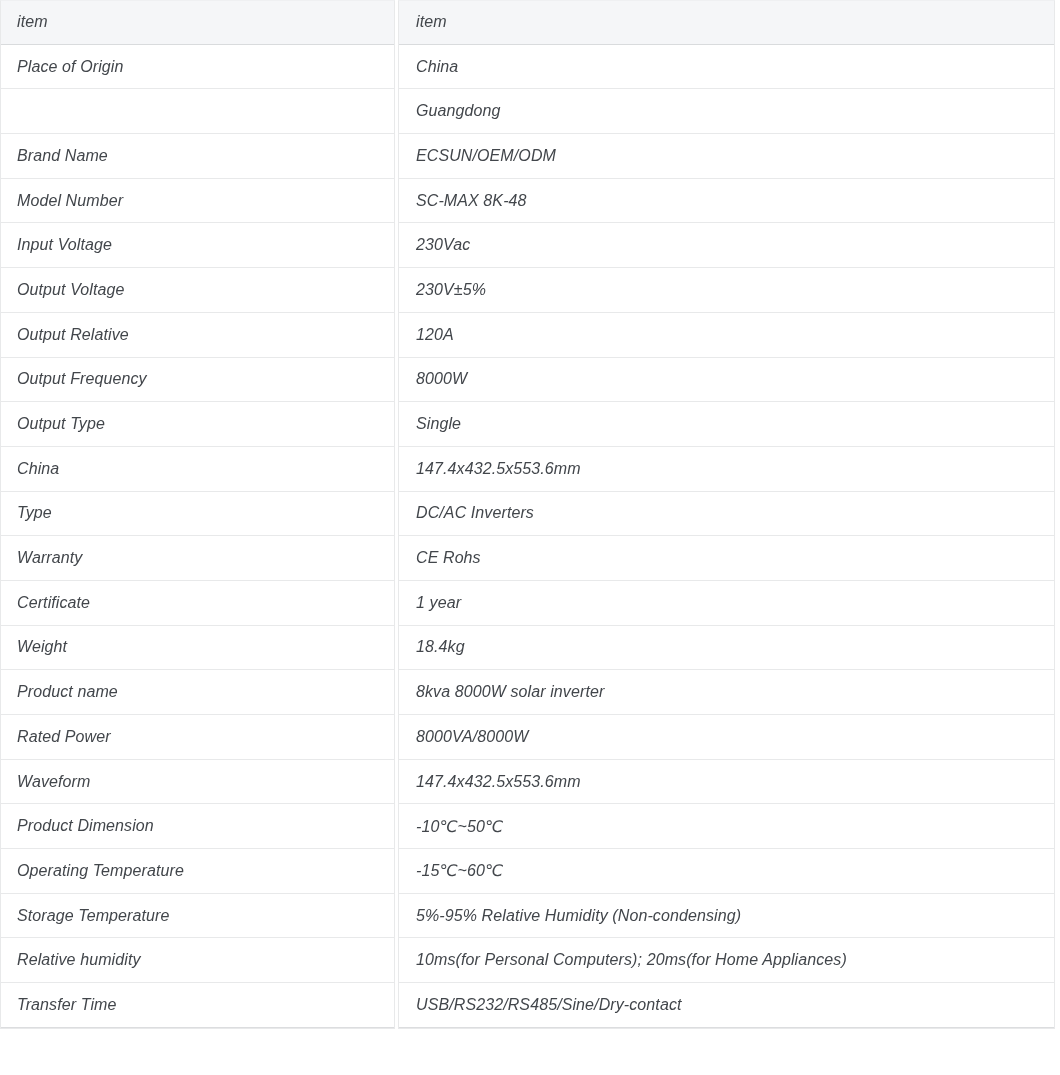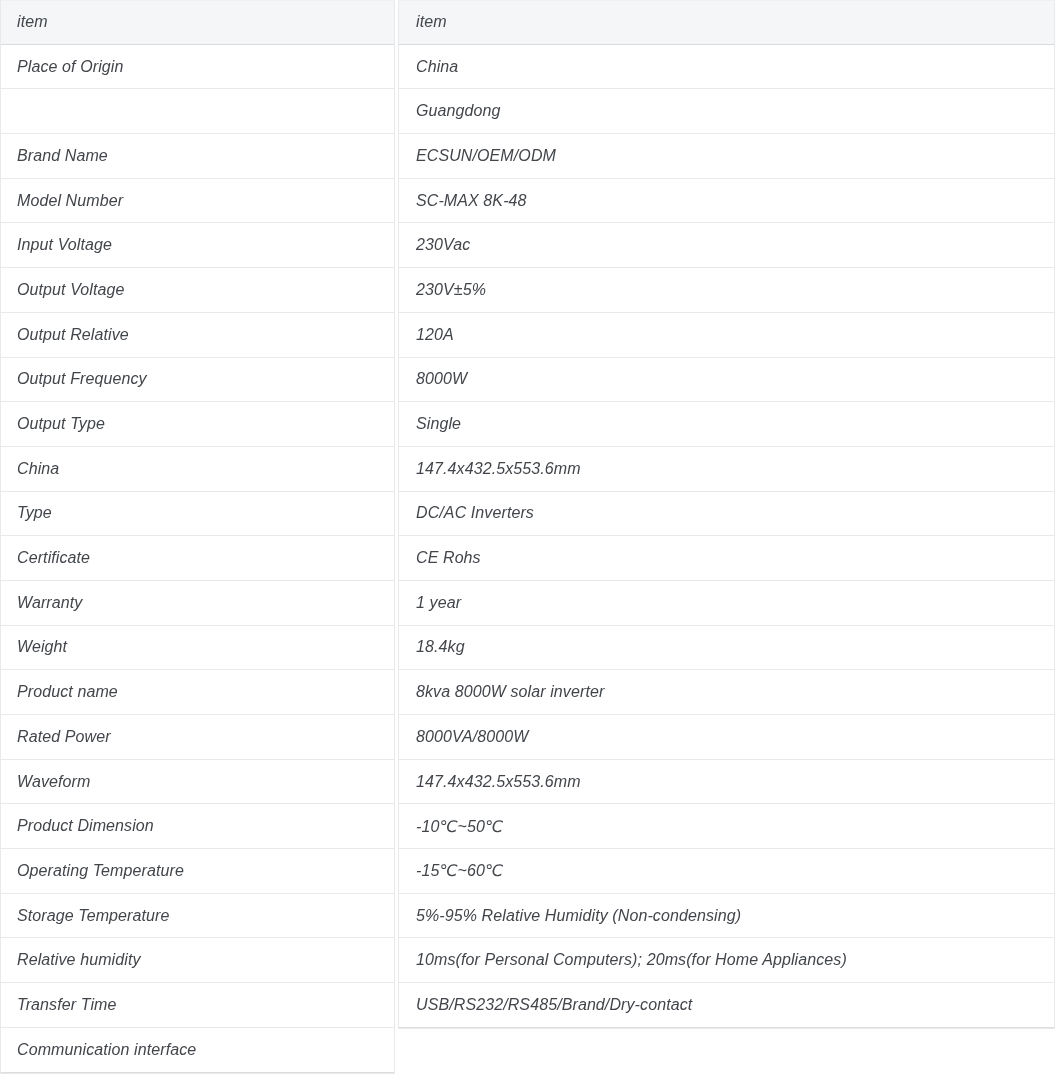--- a/index.html
+++ b/index.html
@@ -68,32 +68,31 @@
       <div class="cell"></div>
       <div class="cell">Brand Name</div>
       <div class="cell">Model Number</div>
       <div class="cell">Input Voltage</div>
       <div class="cell">Output Voltage</div>
       <div class="cell">Output Relative</div>
       <div class="cell">Output Frequency</div>
       <div class="cell">Output Type</div>
       <div class="cell">China</div>
       <div class="cell">Type</div>
+      <div class="cell">Warranty</div>
       <div class="cell">Certificate</div>
-      <div class="cell">Warranty</div>
       <div class="cell">Weight</div>
       <div class="cell">Product name</div>
       <div class="cell">Rated Power</div>
       <div class="cell">Waveform</div>
       <div class="cell">Product Dimension</div>
       <div class="cell">Operating Temperature</div>
       <div class="cell">Storage Temperature</div>
       <div class="cell">Relative humidity</div>
       <div class="cell">Transfer Time</div>
-      <div class="cell">Communication interface</div>
     </div>
   <div class="col col-value">
     <div class="cell header">item</div>
   <div class="cell">China</div>
       <div class="cell">Guangdong</div>
       <div class="cell">ECSUN/OEM/ODM</div>
       <div class="cell">SC-MAX 8K-48</div>
       <div class="cell">230Vac</div>
       <div class="cell">230V±5%</div>
       <div class="cell">120A</div>
@@ -104,15 +103,15 @@
       <div class="cell">CE Rohs</div>
       <div class="cell">1 year</div>
       <div class="cell">18.4kg</div>
       <div class="cell">8kva 8000W solar inverter</div>
       <div class="cell">8000VA/8000W</div>
       <div class="cell">147.4x432.5x553.6mm</div>
       <div class="cell">-10℃~50℃</div>
       <div class="cell">-15℃~60℃</div>
       <div class="cell">5%-95% Relative Humidity (Non-condensing)</div>
       <div class="cell">10ms(for Personal Computers); 20ms(for Home Appliances)</div>
-      <div class="cell">USB/RS232/RS485/Brand/Dry-contact</div>
+      <div class="cell">USB/RS232/RS485/Sine/Dry-contact</div>
     </div>
 </div>
 
 </body></html>

